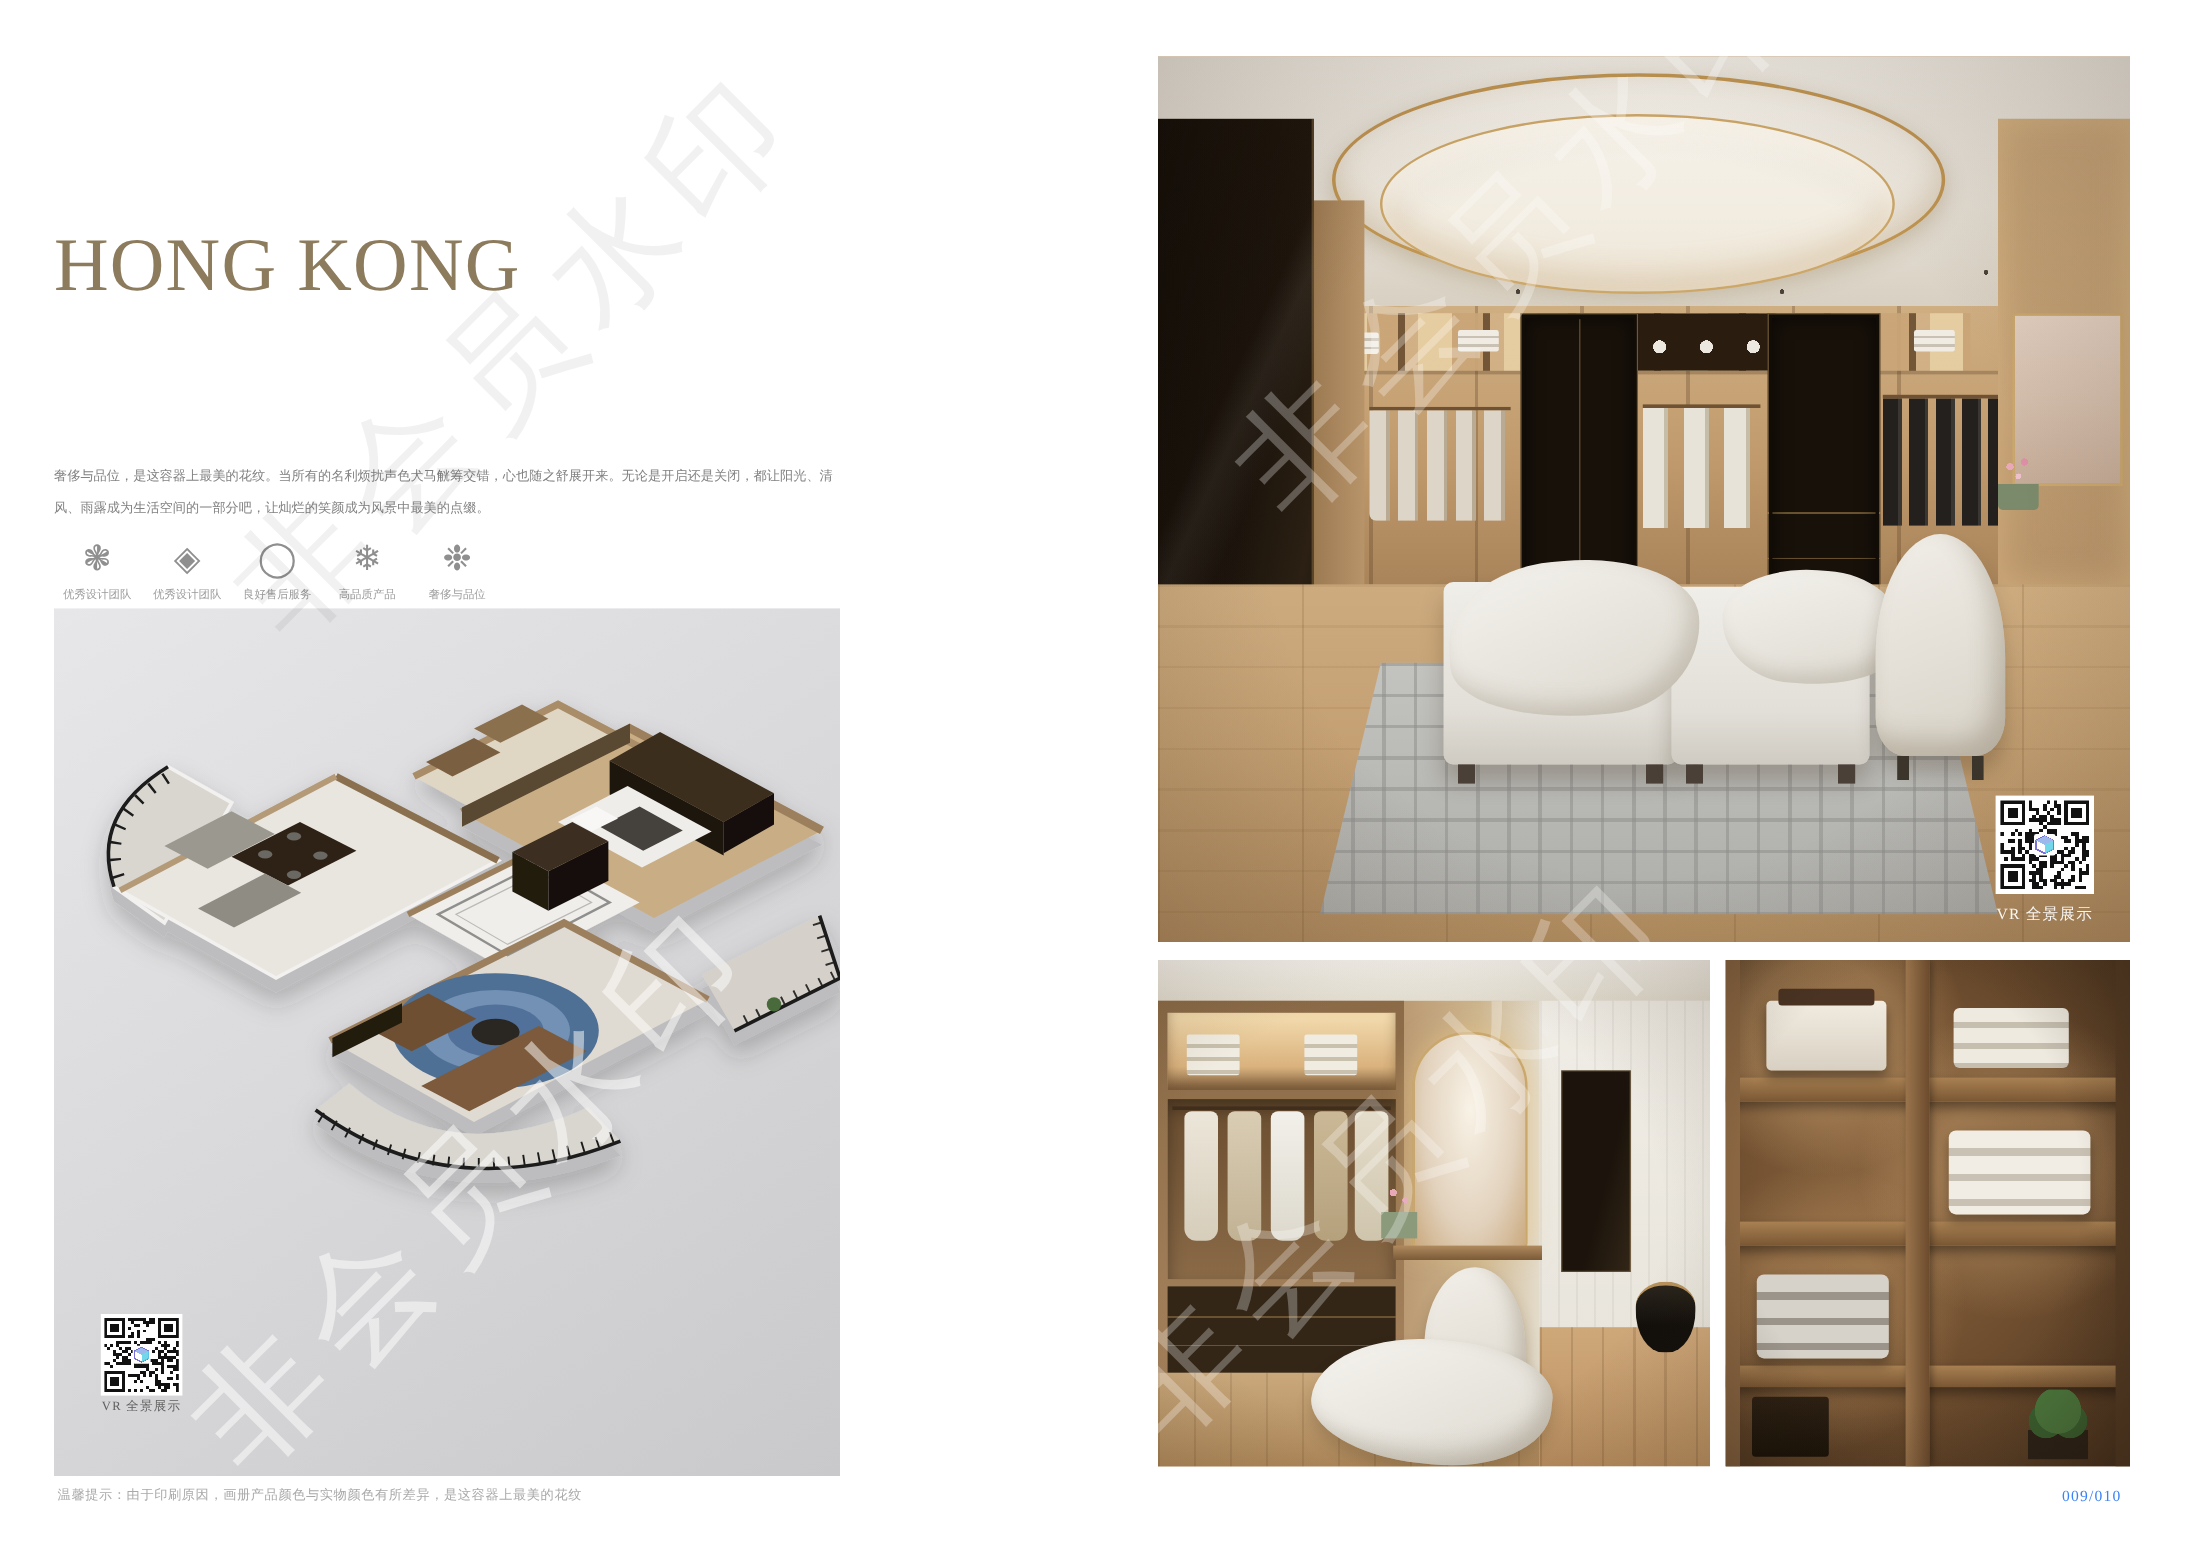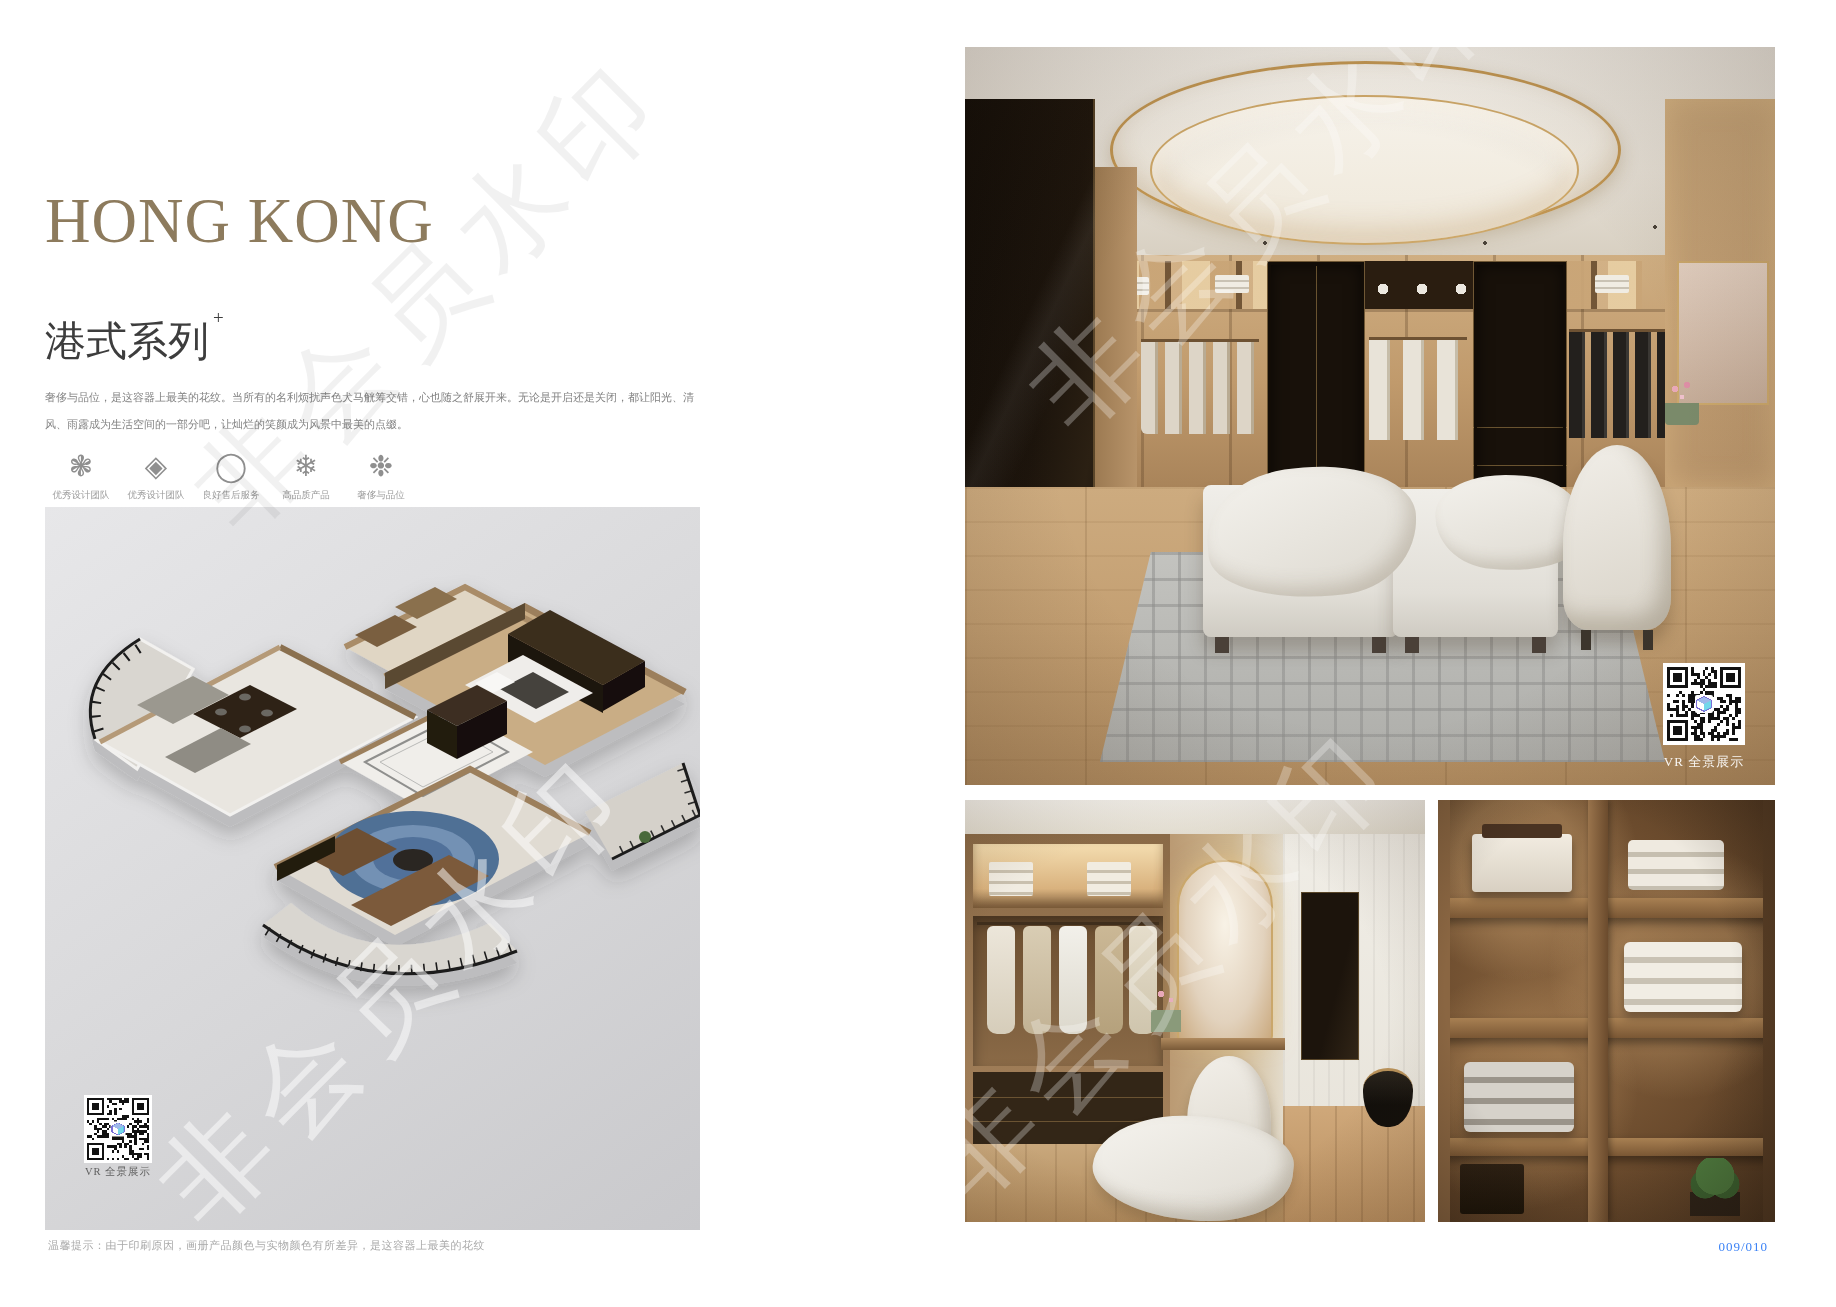--- a/index.html
+++ b/index.html
@@ -215,23 +215,20 @@
   .wm-d{left:1160px;top:965px;color:rgba(255,255,255,.28);}
 </style>
 </head>
 <body>
 
 <div class="page">
 
   <h1 class="title-en">
     <span>HONG KONG</span>
   </h1>
-  <h2 class="title-cn">
-    <span>港式系列</span><sup>+</sup>
-  </h2>
   <p class="desc">奢侈与品位，是这容器上最美的花纹。当所有的名利烦扰声色犬马觥筹交错，心也随之舒展开来。无论是开启还是关闭，都让阳光、清风、雨露成为生活空间的一部分吧，让灿烂的笑颜成为风景中最美的点缀。</p>
 
   <div class="features">
     <div class="feature">
       <span class="glyph">❃</span>
       <span class="flabel">优秀设计团队</span>
     </div>
     <div class="feature">
       <span class="glyph">◈</span>
       <span class="flabel">优秀设计团队</span>

